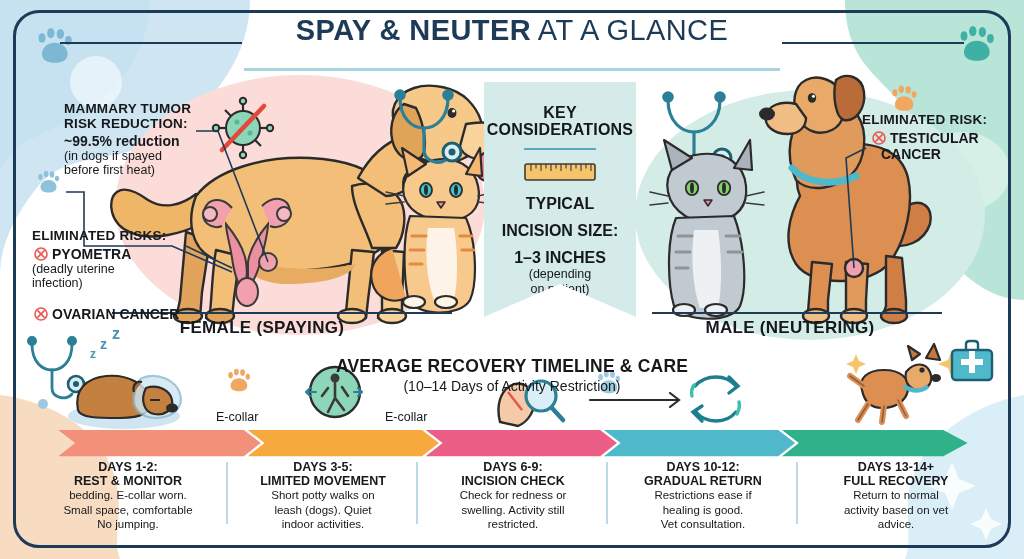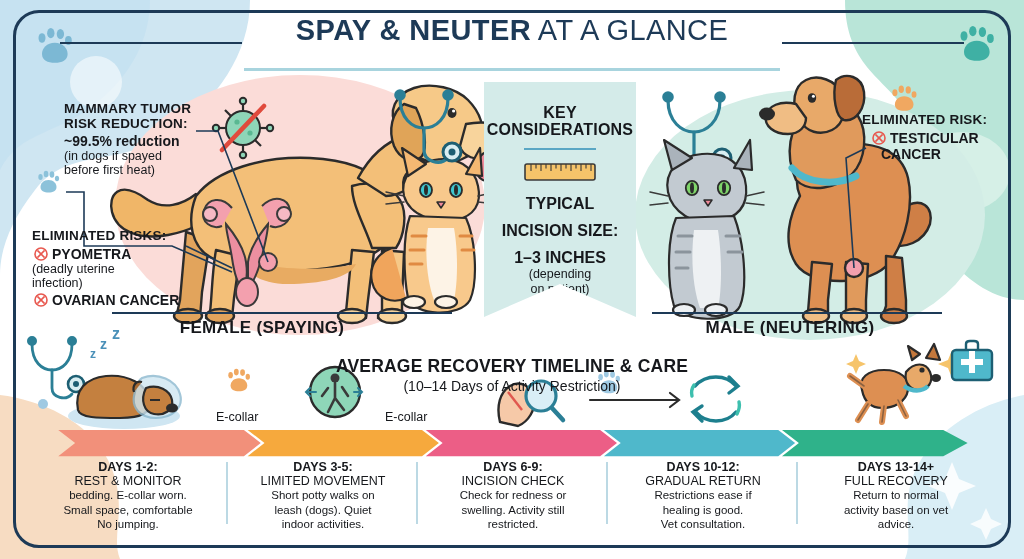--- a/index.html
+++ b/index.html
@@ -101,21 +101,21 @@
 
   .ecollar-lbl {
     position: absolute; z-index: 7; font-size: 12.5px; color: #16181c;
   }
 
   .chev-row { position: absolute; left: 0; top: 428px; width: 1024px; height: 30px; z-index: 4; }
 
   .steps { position: absolute; left: 0; top: 460px; width: 1024px; height: 90px; z-index: 7; }
   .step { position: absolute; top: 0; text-align: center; }
   .step-days { font-size: 12.5px; font-weight: bold; color: #16181c; line-height: 14px; }
-  .step-name { font-size: 12.5px; font-weight: normal; color: #16181c; line-height: 14px; }
+  .step-name { font-size: 12.5px; font-weight: bold; color: #16181c; line-height: 14px; }
   .step-desc { font-size: 11.5px; color: #16181c; line-height: 13.5px; margin-top: 1px; }
   .step-sep { position: absolute; top: 2px; width: 2px; height: 62px; background: #bcd9e4; z-index: 6; }
 
   .icon-abs { position: absolute; z-index: 6; }
 </style>
 </head>
 <body>
 
 <div id="poster">
 
@@ -381,21 +381,21 @@
         <svg width="14" height="14" viewBox="0 0 14 14">
             <circle cx="7" cy="7" r="6" fill="none" stroke="#E8584F" stroke-width="1.6"></circle>
             <line x1="3.4" y1="3.4" x2="10.6" y2="10.6" stroke="#E8584F" stroke-width="1.6"></line>
             <line x1="10.6" y1="3.4" x2="3.4" y2="10.6" stroke="#E8584F" stroke-width="1.6"></line>
           </svg>
       </span>
       <span class="lbl-strong">PYOMETRA</span>
     </div>
     <div class="lbl-sub">(deadly uterine</div>
     <div class="lbl-sub">infection)</div>
-    <div class="risk-row" style="margin-top:2px; margin-left:2px;">
+    <div class="risk-row" style="margin-top:16px; margin-left:2px;">
       <span class="xcircle">
         <svg width="14" height="14" viewBox="0 0 14 14">
             <circle cx="7" cy="7" r="6" fill="none" stroke="#E8584F" stroke-width="1.6"></circle>
             <line x1="3.4" y1="3.4" x2="10.6" y2="10.6" stroke="#E8584F" stroke-width="1.6"></line>
             <line x1="10.6" y1="3.4" x2="3.4" y2="10.6" stroke="#E8584F" stroke-width="1.6"></line>
           </svg>
       </span>
       <span class="lbl-strong">OVARIAN CANCER</span>
     </div>
   </div>

